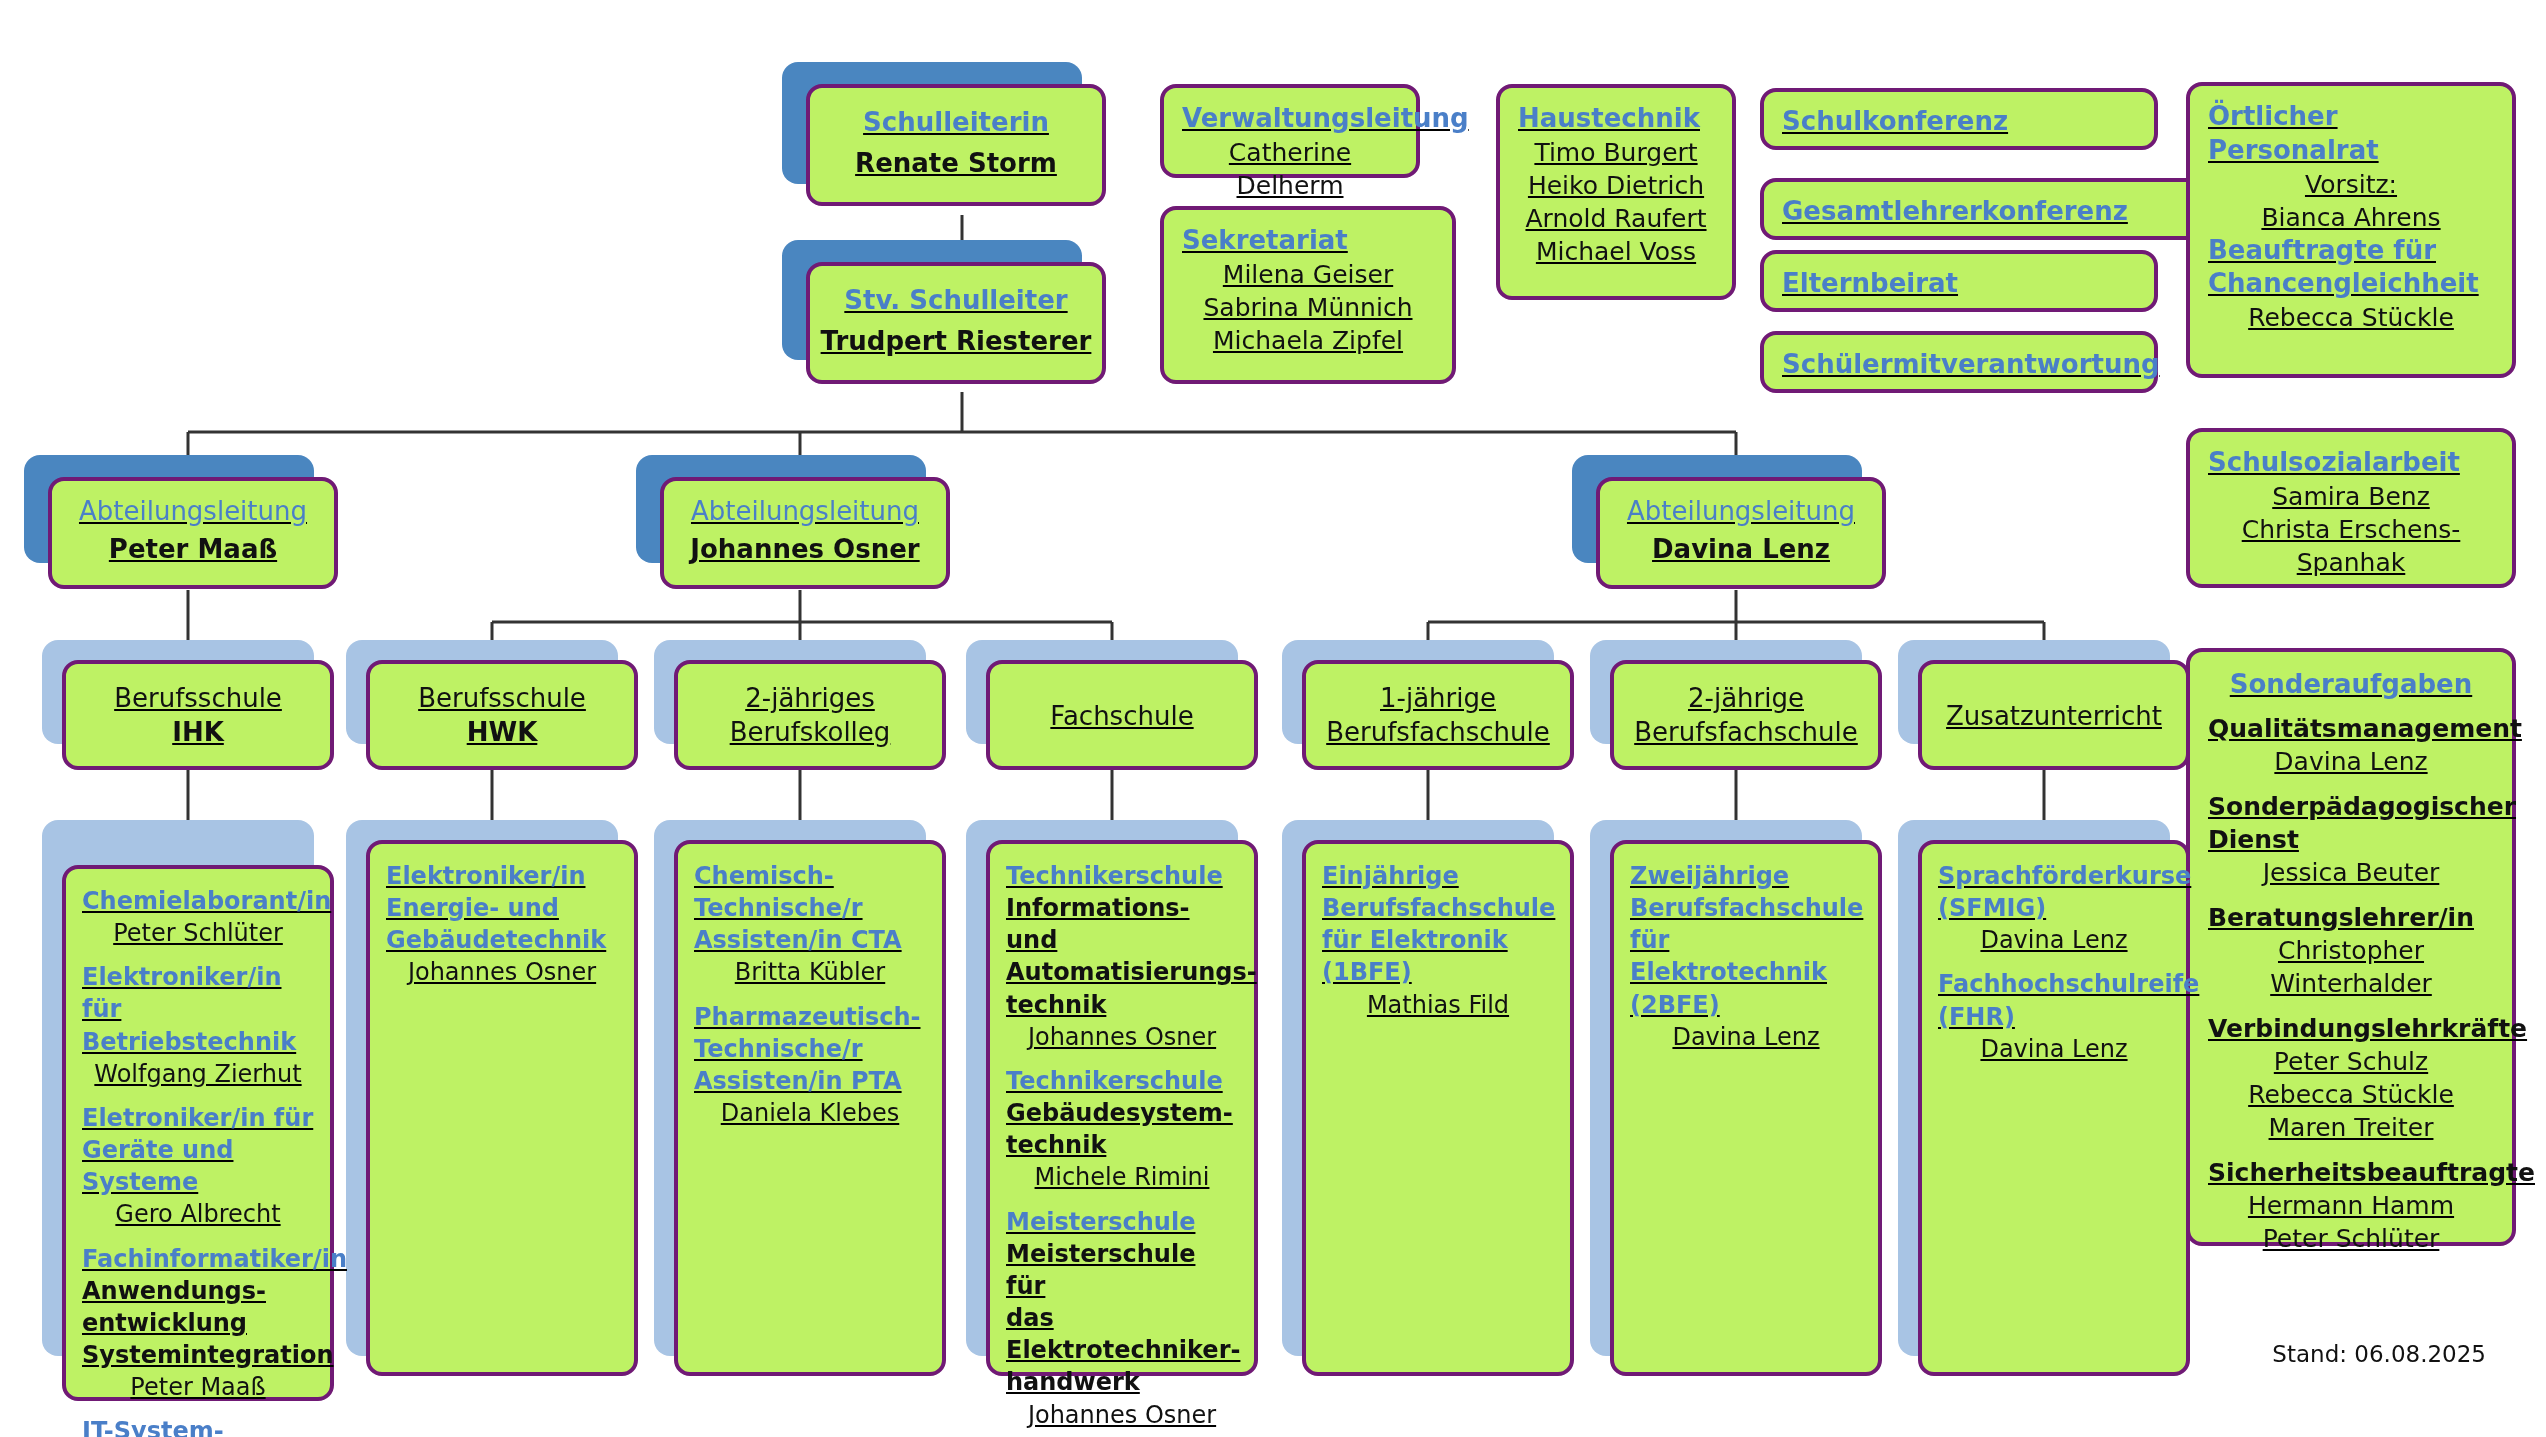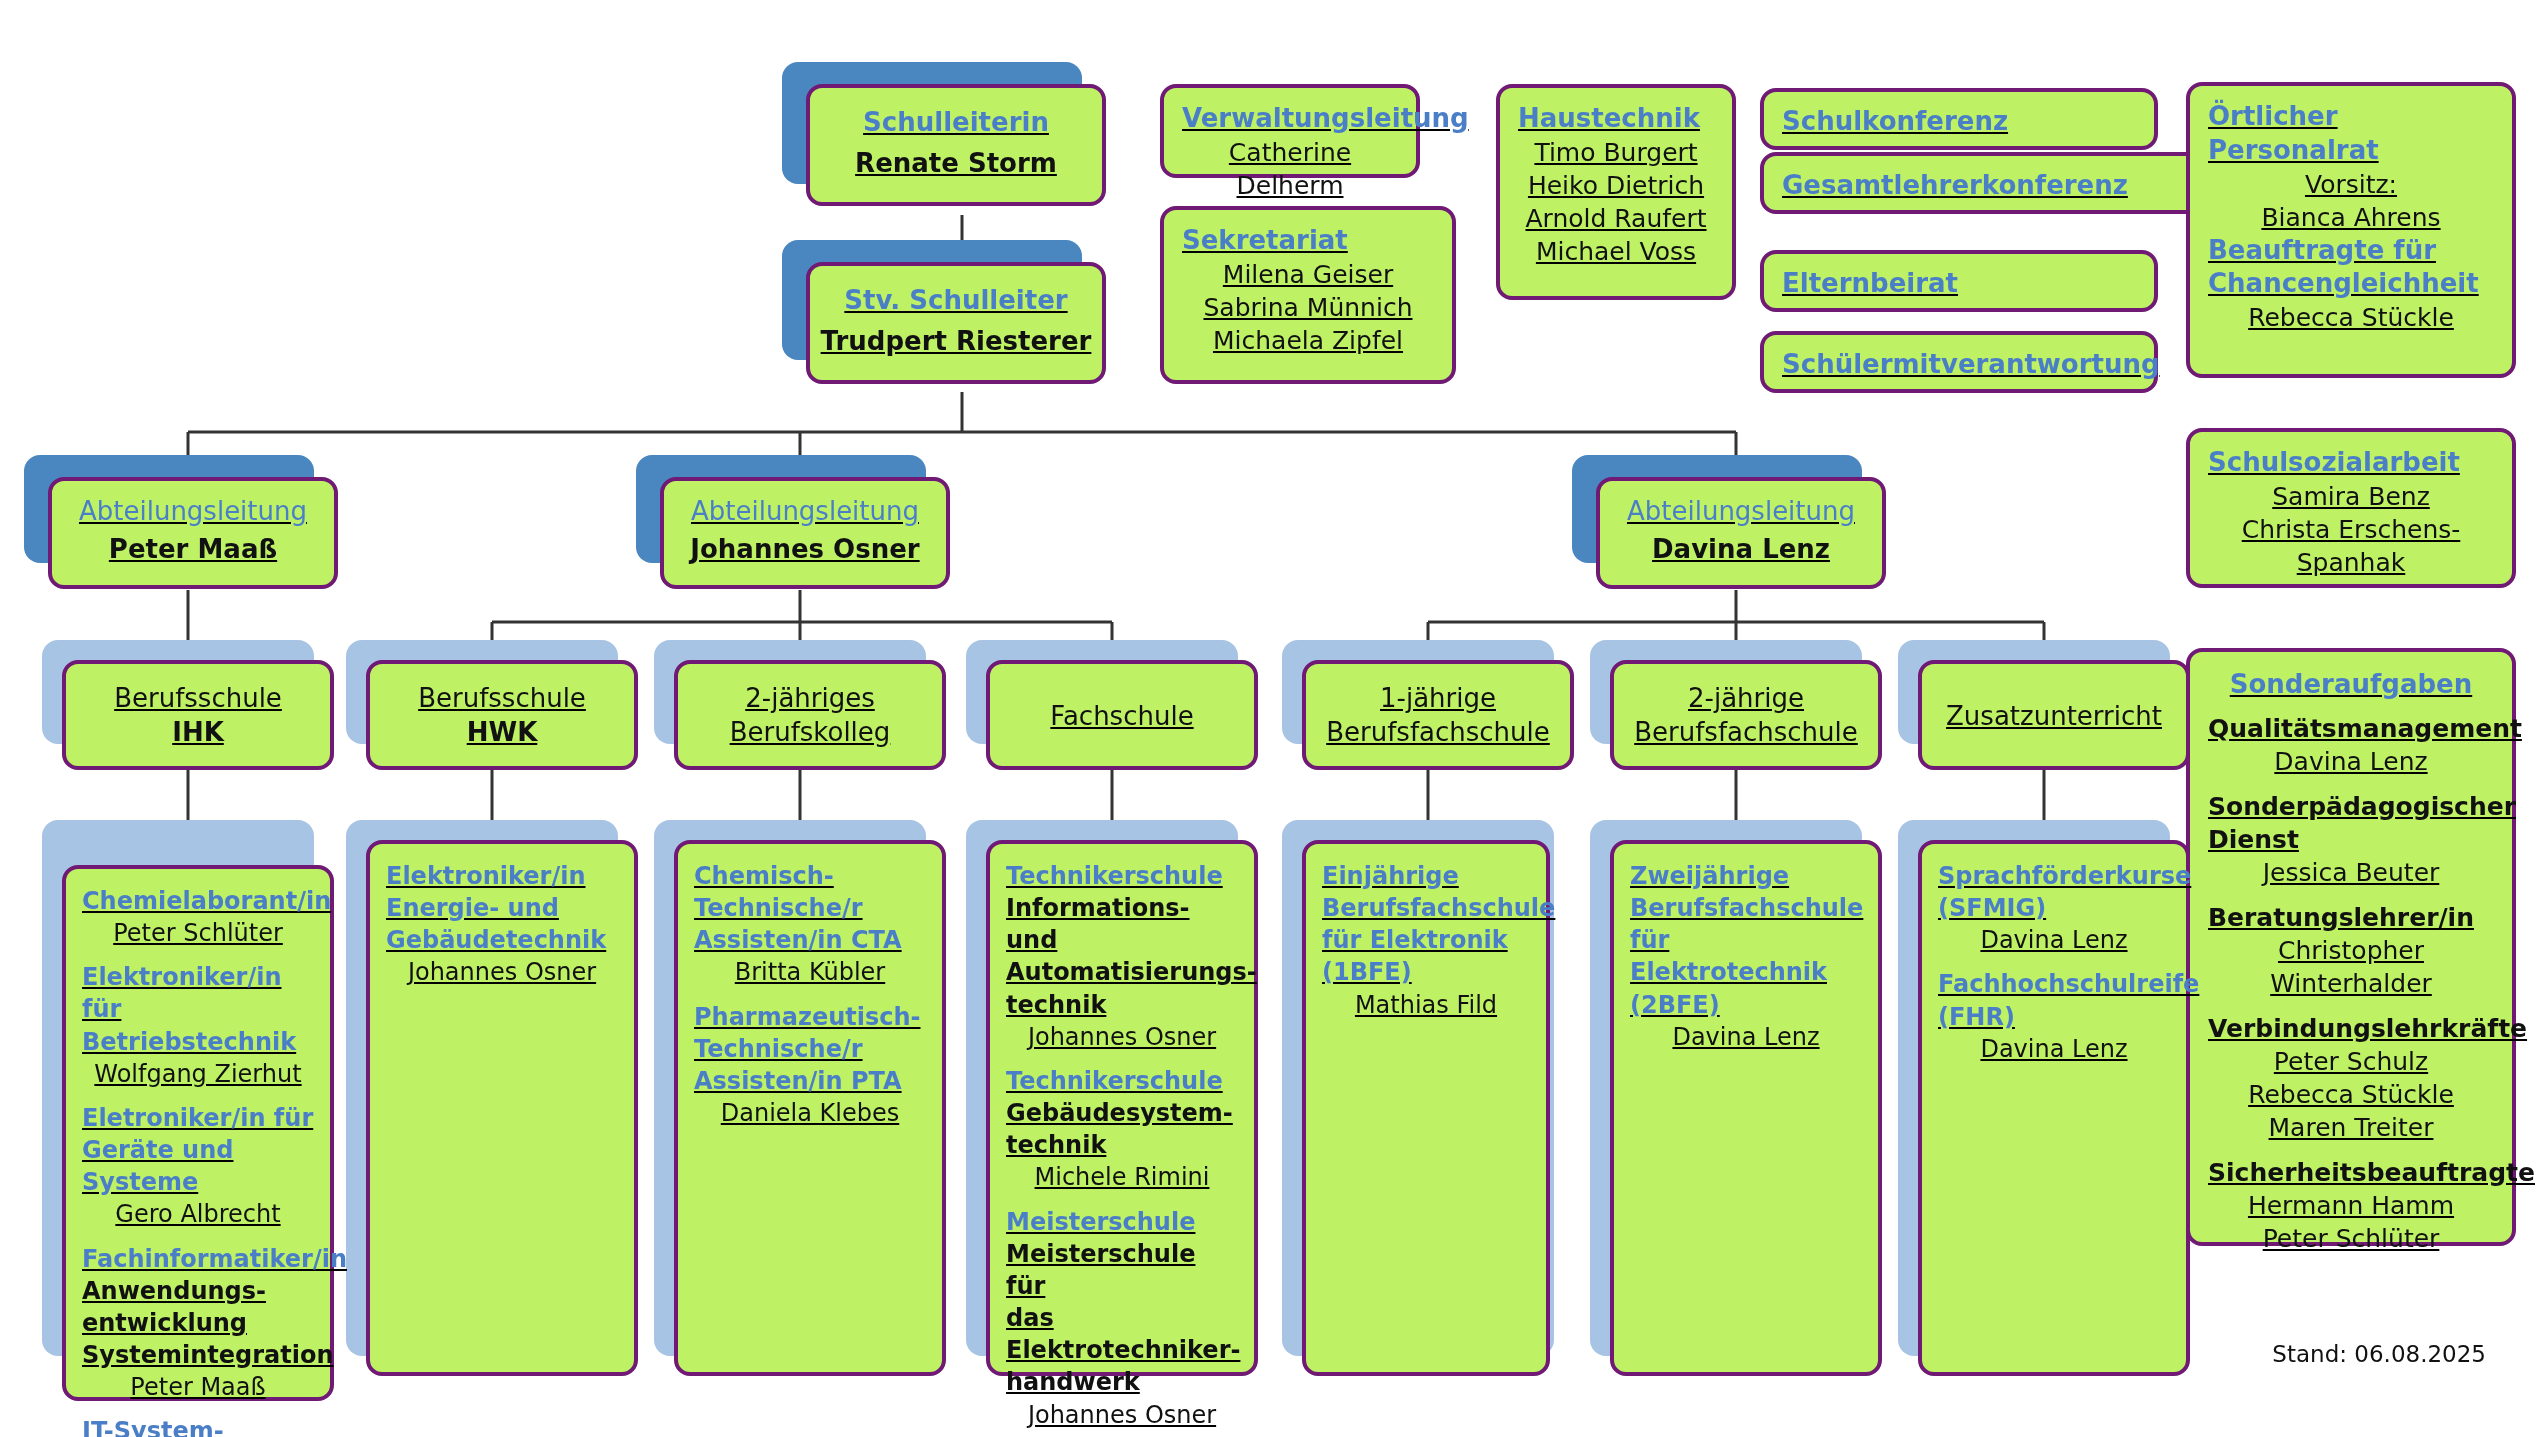--- a/index.html
+++ b/index.html
@@ -145,21 +145,21 @@
       <div class="t25 black">Timo Burgert</div>
       <div class="t25 black">Heiko Dietrich</div>
       <div class="t25 black">Arnold Raufert</div>
       <div class="t25 black">Michael Voss</div>
     </div>
   </div>
 
   <div class="card" style="left:1760px;top:88px;width:398px;height:62px;">
     <div style="padding:13px 18px;" class="t26 blue">Schulkonferenz</div>
   </div>
-  <div class="card" style="left:1760px;top:152px;width:462px;height:62px;">
+  <div class="card" style="left:1760px;top:178px;width:462px;height:62px;">
     <div style="padding:13px 18px;" class="t26 blue">Gesamtlehrerkonferenz</div>
   </div>
   <div class="card" style="left:1760px;top:250px;width:398px;height:62px;">
     <div style="padding:13px 18px;" class="t26 blue">Elternbeirat</div>
   </div>
   <div class="card" style="left:1760px;top:331px;width:398px;height:62px;">
     <div style="padding:13px 18px;" class="t26 blue">Schülermitverantwortung</div>
   </div>
 
   <div class="card" style="left:2186px;top:82px;width:330px;height:296px;">
@@ -379,21 +379,21 @@
         <div class="t24 bold">Meisterschule für</div>
         <div class="t24 bold">das</div>
         <div class="t24 bold">Elektrotechniker-</div>
         <div class="t24 bold">handwerk</div>
         <div class="t24 black">Johannes Osner</div>
       </div>
     </div>
   </div>
 
   <div class="shadow sh-light" style="left:1282px;top:820px;width:272px;height:536px;"></div>
-  <div class="card" style="left:1302px;top:840px;width:248px;height:536px;">
+  <div class="card" style="left:1302px;top:840px;width:272px;height:536px;">
     <div class="pad" style="padding:16px 16px;">
       <div class="entry">
         <div class="t24 blue">Einjährige</div>
         <div class="t24 blue">Berufsfachschule</div>
         <div class="t24 blue">für Elektronik</div>
         <div class="t24 blue">(1BFE)</div>
         <div class="t24 black">Mathias Fild</div>
       </div>
     </div>
   </div>

